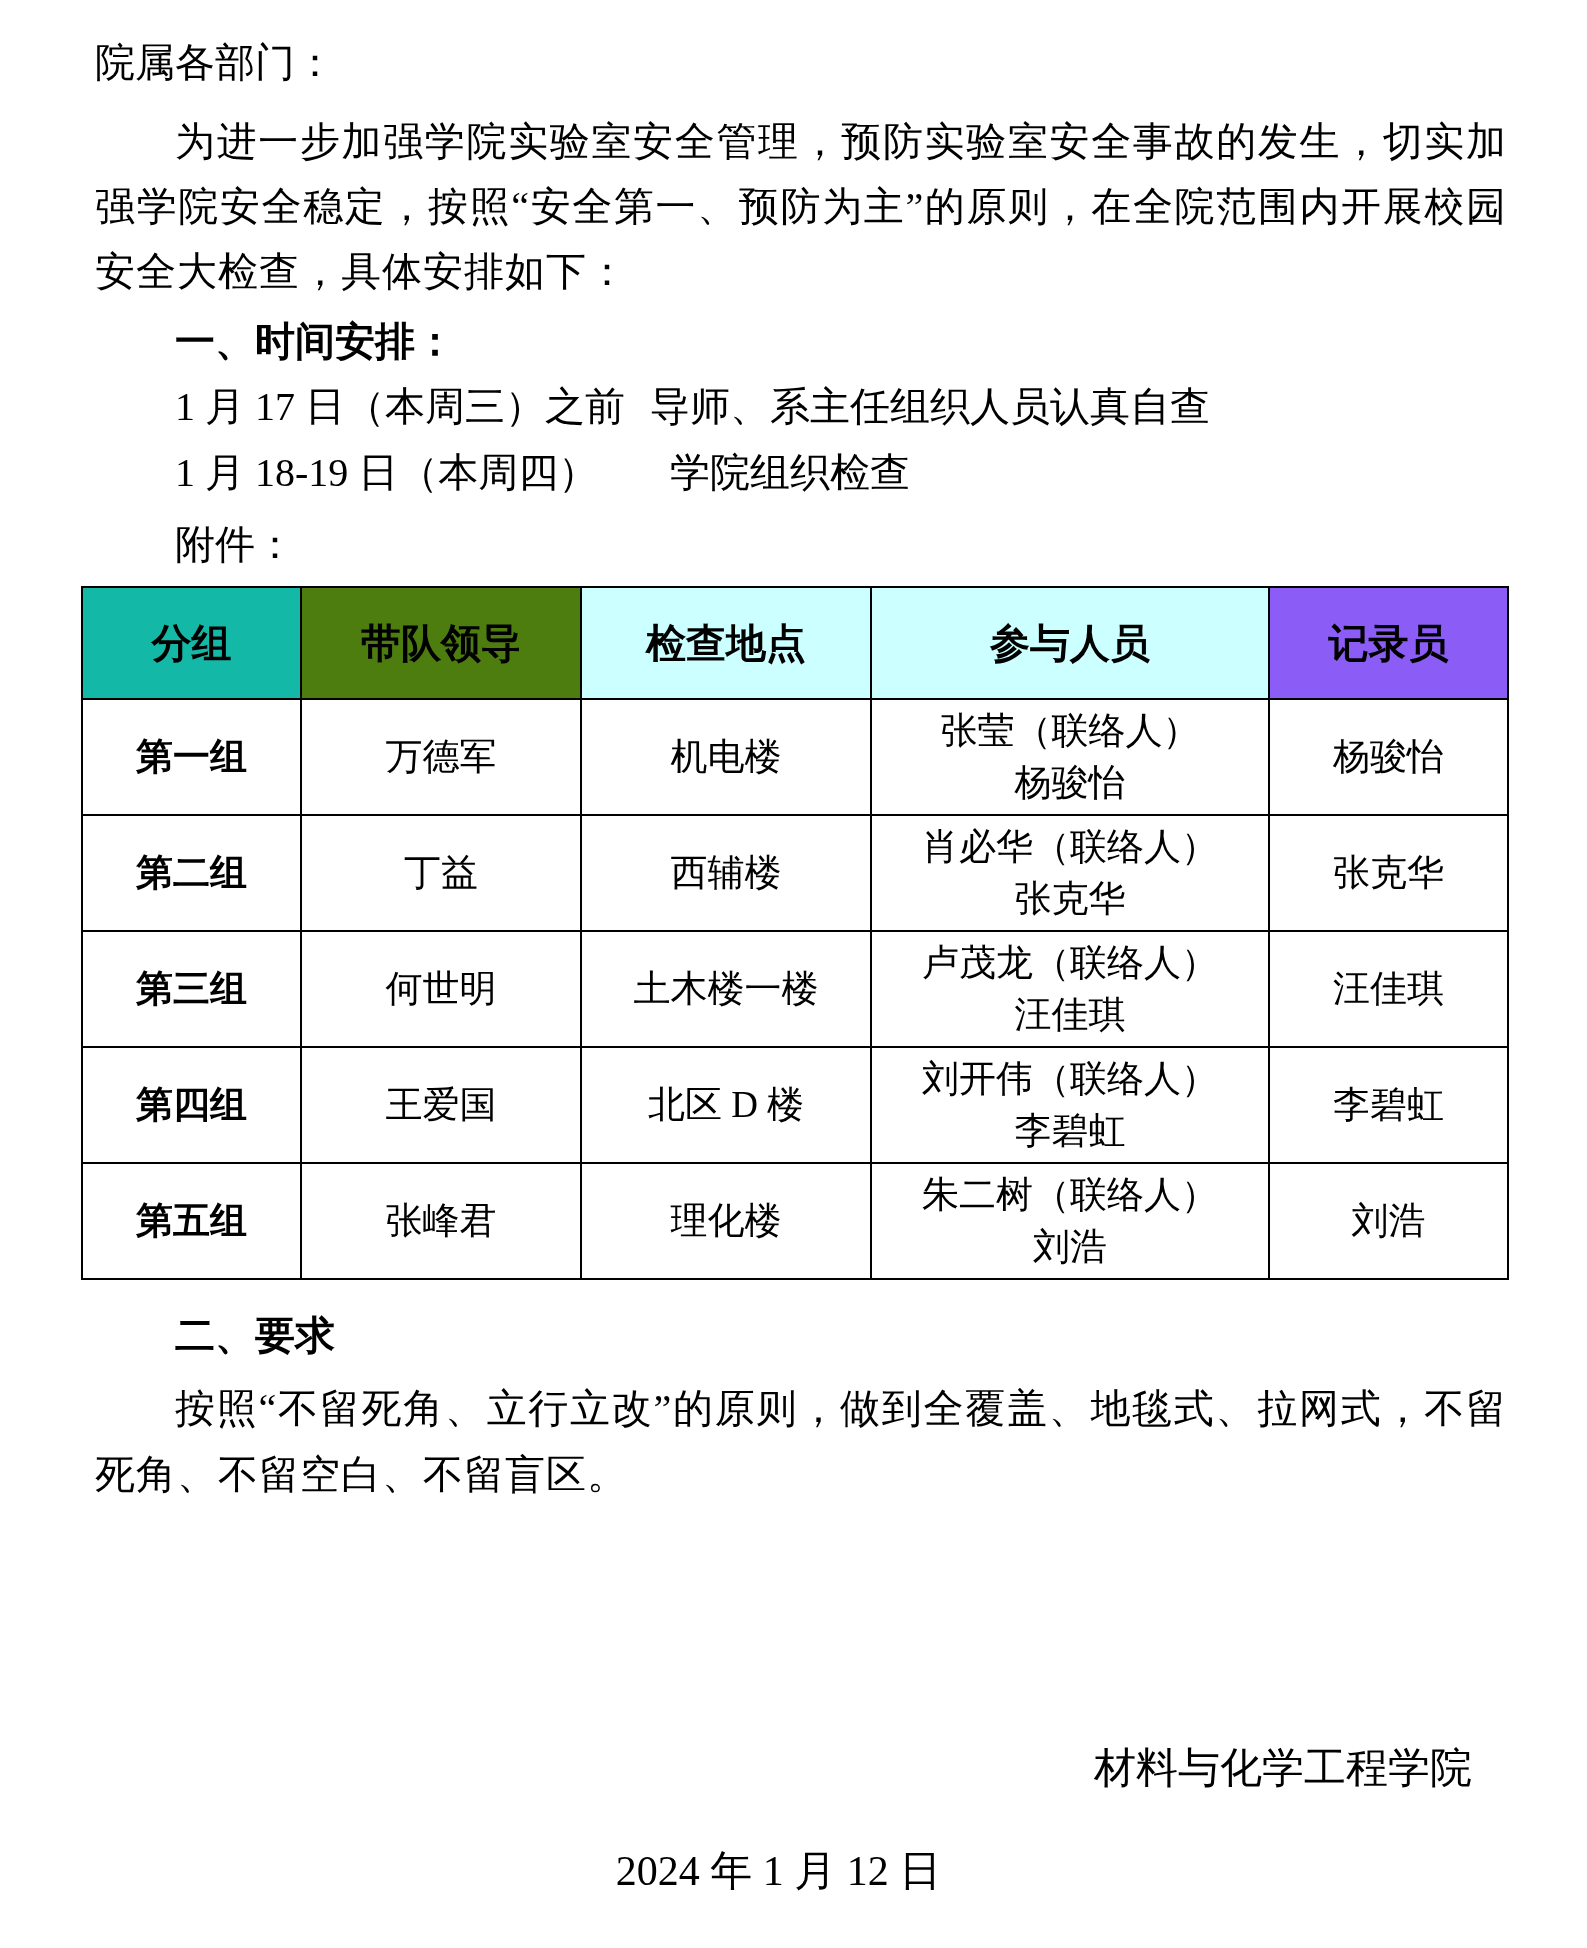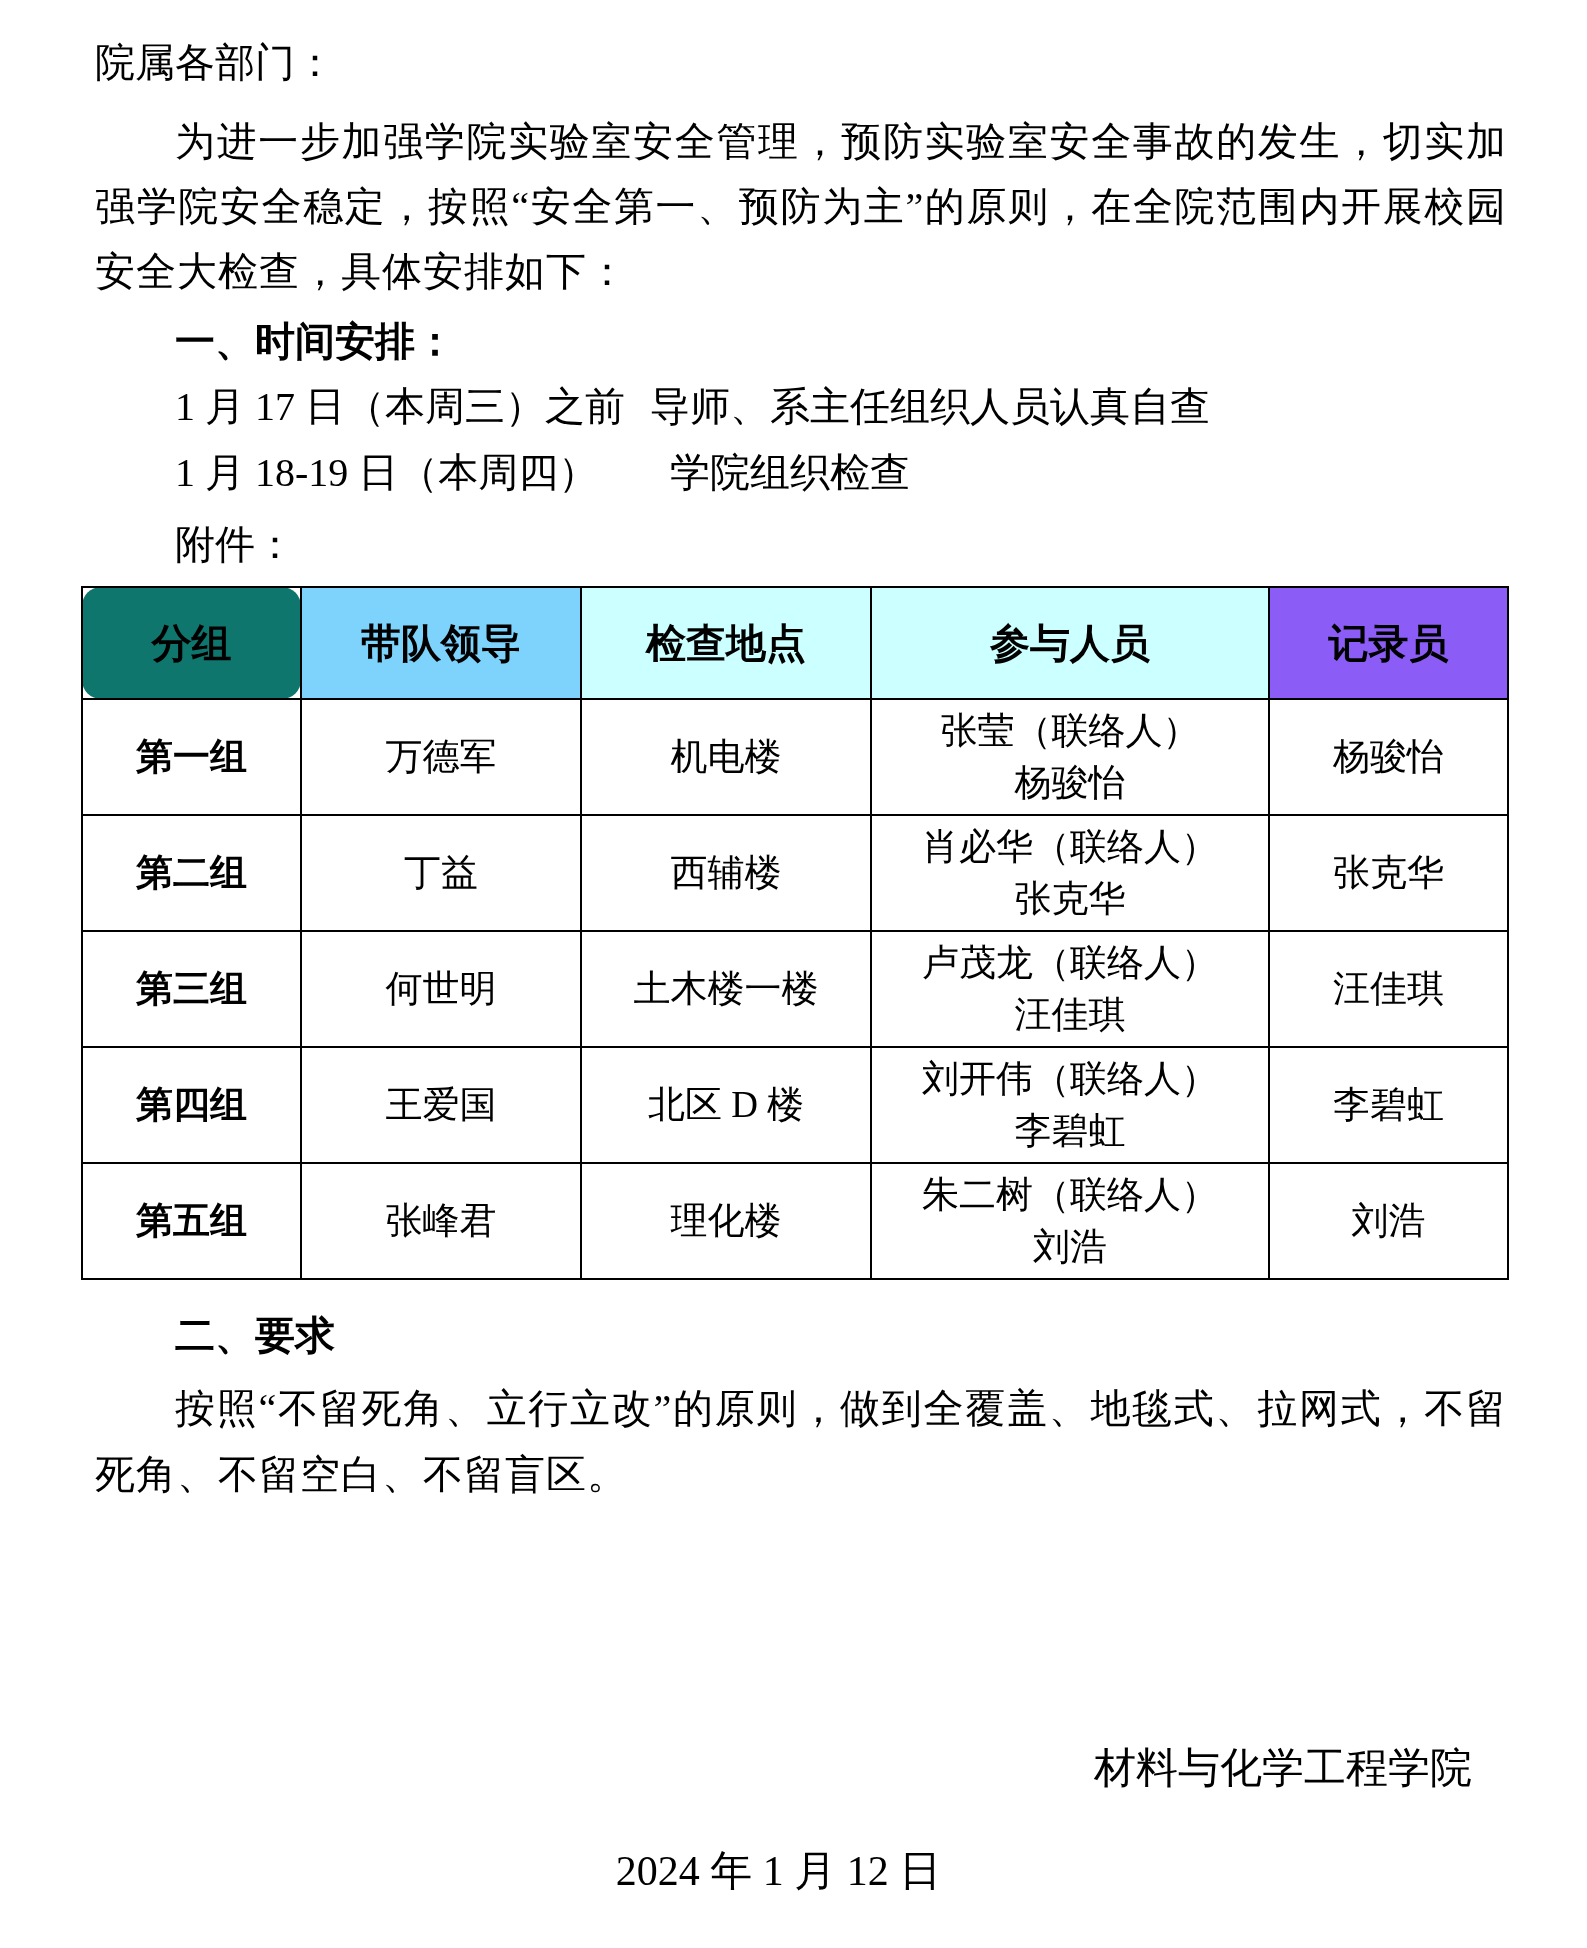--- a/index.html
+++ b/index.html
@@ -99,22 +99,22 @@
   <table class="groups">
     <colgroup>
       <col class="c1">
         <col class="c2">
         <col class="c3">
         <col class="c4">
         <col class="c5">
     </colgroup>
     <thead>
       <tr>
-        <th style="background-color: #0f766e; border-radius: 19px;">分组</th>
-        <th style="background-color: #7dd3fc;">带队领导</th>
+        <th style="background-color: #14b8a6;">分组</th>
+        <th style="background-color: #4d7c0f;">带队领导</th>
         <th style="background-color: rgb(204, 255, 255);">检查地点</th>
         <th style="background-color: rgb(204, 255, 255);">参与人员</th>
         <th style="background-color: #8b5cf6;">记录员</th>
       </tr>
     </thead>
     <tbody>
       <tr>
         <td class="group-cell">第一组</td>
         <td>万德军</td>
         <td>机电楼</td>

